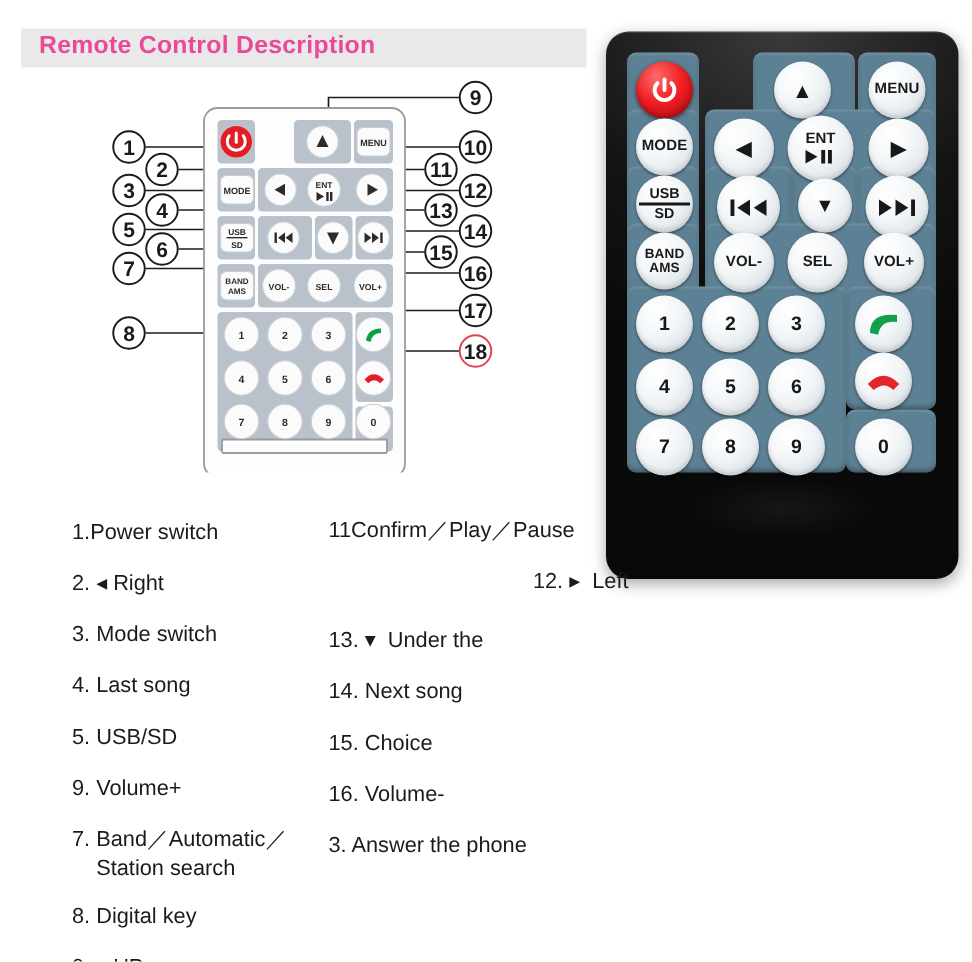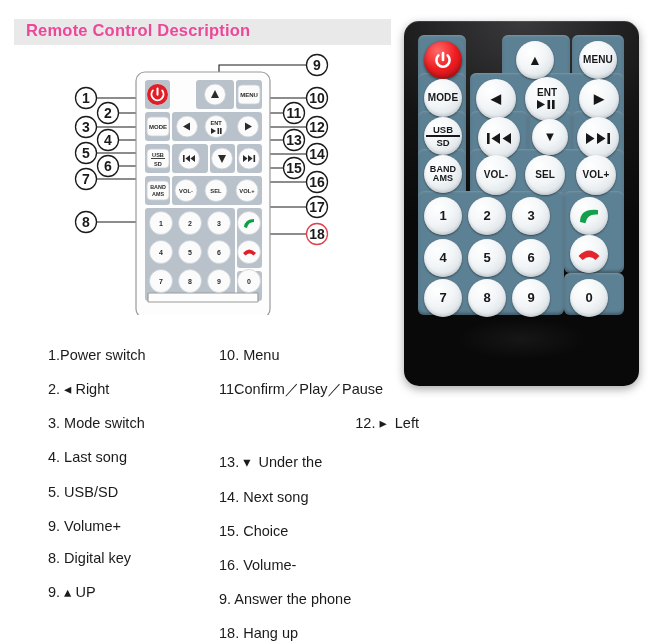--- a/index.html
+++ b/index.html
@@ -393,28 +393,28 @@
 </div>
 
 <div id="legend">
   <div class="lg-col" id="lg-left">
     <div class="lg-item" style="margin-top:16px;">1.Power switch</div>
     <div class="lg-item" style="margin-top:15px;">2. ◂ Right</div>
     <div class="lg-item" style="margin-top:15px;">3. Mode switch</div>
     <div class="lg-item" style="margin-top:15px;">4. Last song</div>
     <div class="lg-item" style="margin-top:15px;">5. USB/SD</div>
     <div class="lg-item" style="margin-top:15px;">9. Volume+</div>
+    <div class="lg-item" style="margin-top:15px;">7. Band／Automatic／
+    Station search</div>
     <div class="lg-item" style="margin-top:13px;">8. Digital key</div>
     <div class="lg-item" style="margin-top:15px;">9. ▴ UP</div>
   </div>
 
   <div class="lg-col" id="lg-right">
-    <div class="lg-item" style="margin-top:16px;">10. Menu</div>
     <div class="lg-item" style="margin-top:15px;">11Confirm／Play／Pause</div>
     <div class="lg-item" style="margin-top:15px;text-align:right;">12. ▸  Left</div>
     <div class="lg-item" style="margin-top:20px;">13. ▾  Under the</div>
     <div class="lg-item" style="margin-top:15px;">14. Next song</div>
     <div class="lg-item" style="margin-top:15px;">15. Choice</div>
     <div class="lg-item" style="margin-top:15px;">16. Volume-</div>
-    <div class="lg-item" style="margin-top:15px;">9. Answer the phone</div>
-    <div class="lg-item" style="margin-top:15px;">18. Hang up</div>
+    <div class="lg-item" style="margin-top:15px;">3. Answer the phone</div>
   </div>
 </div>
 
 </body></html>

